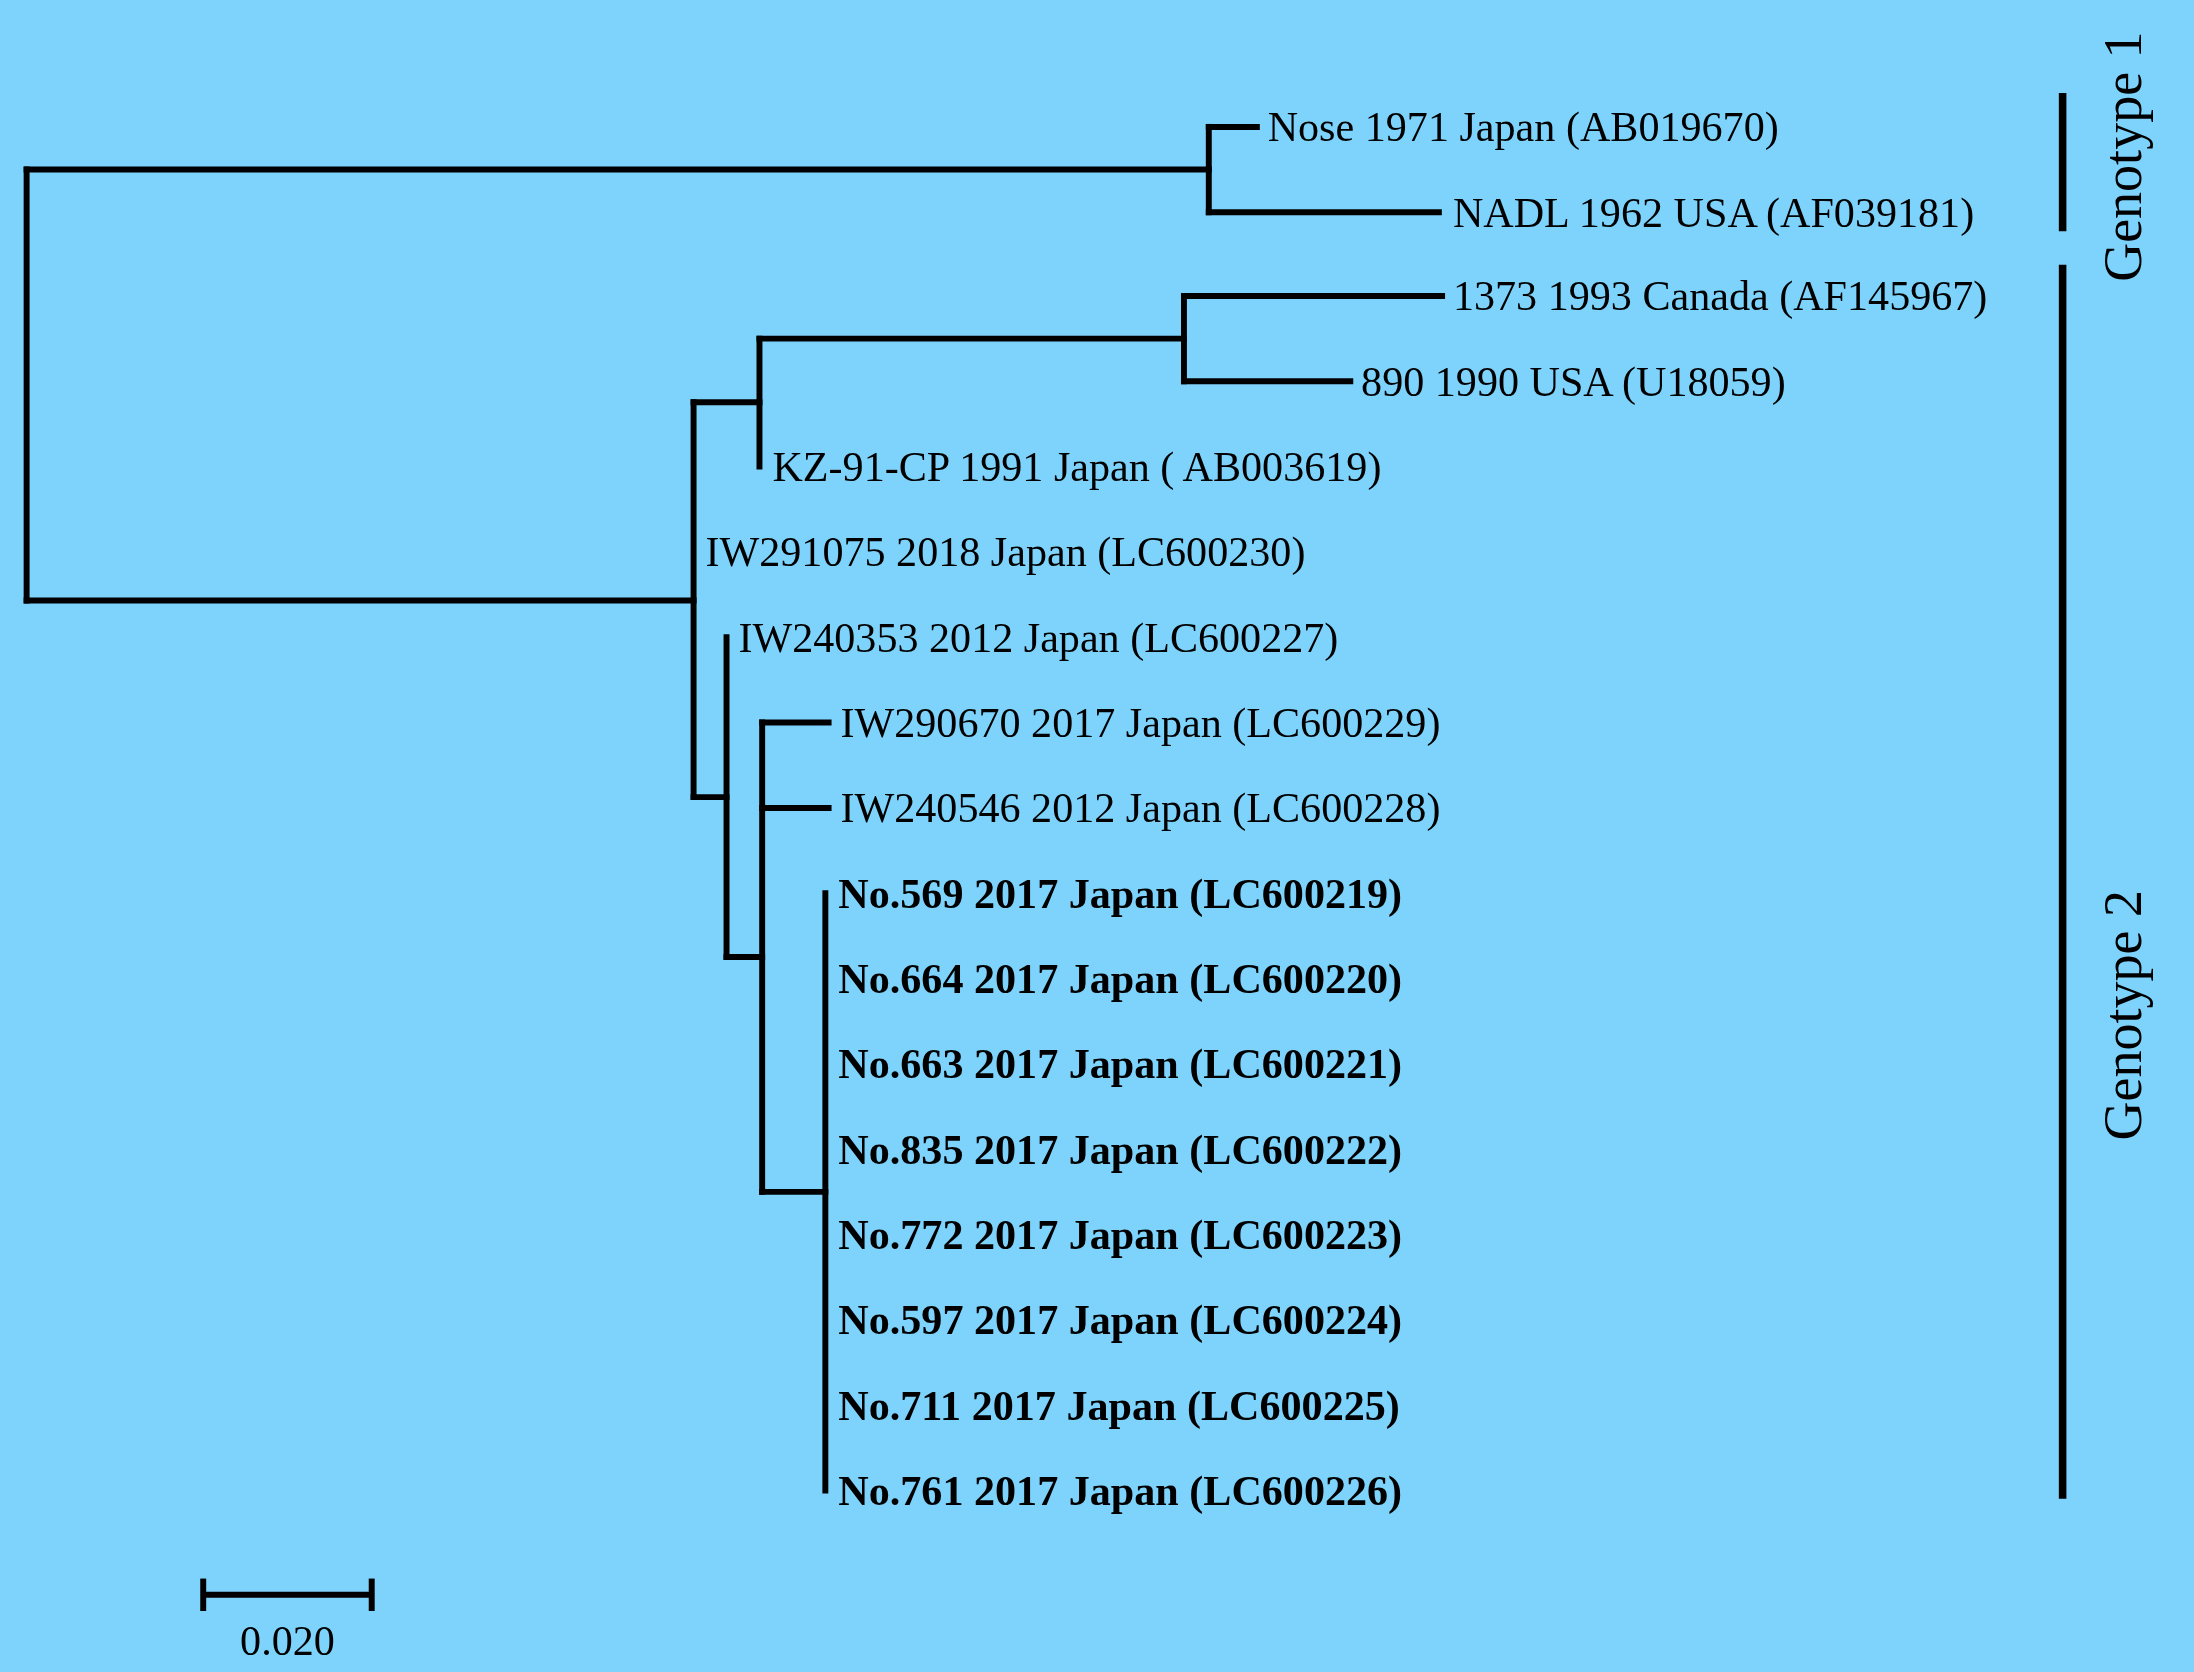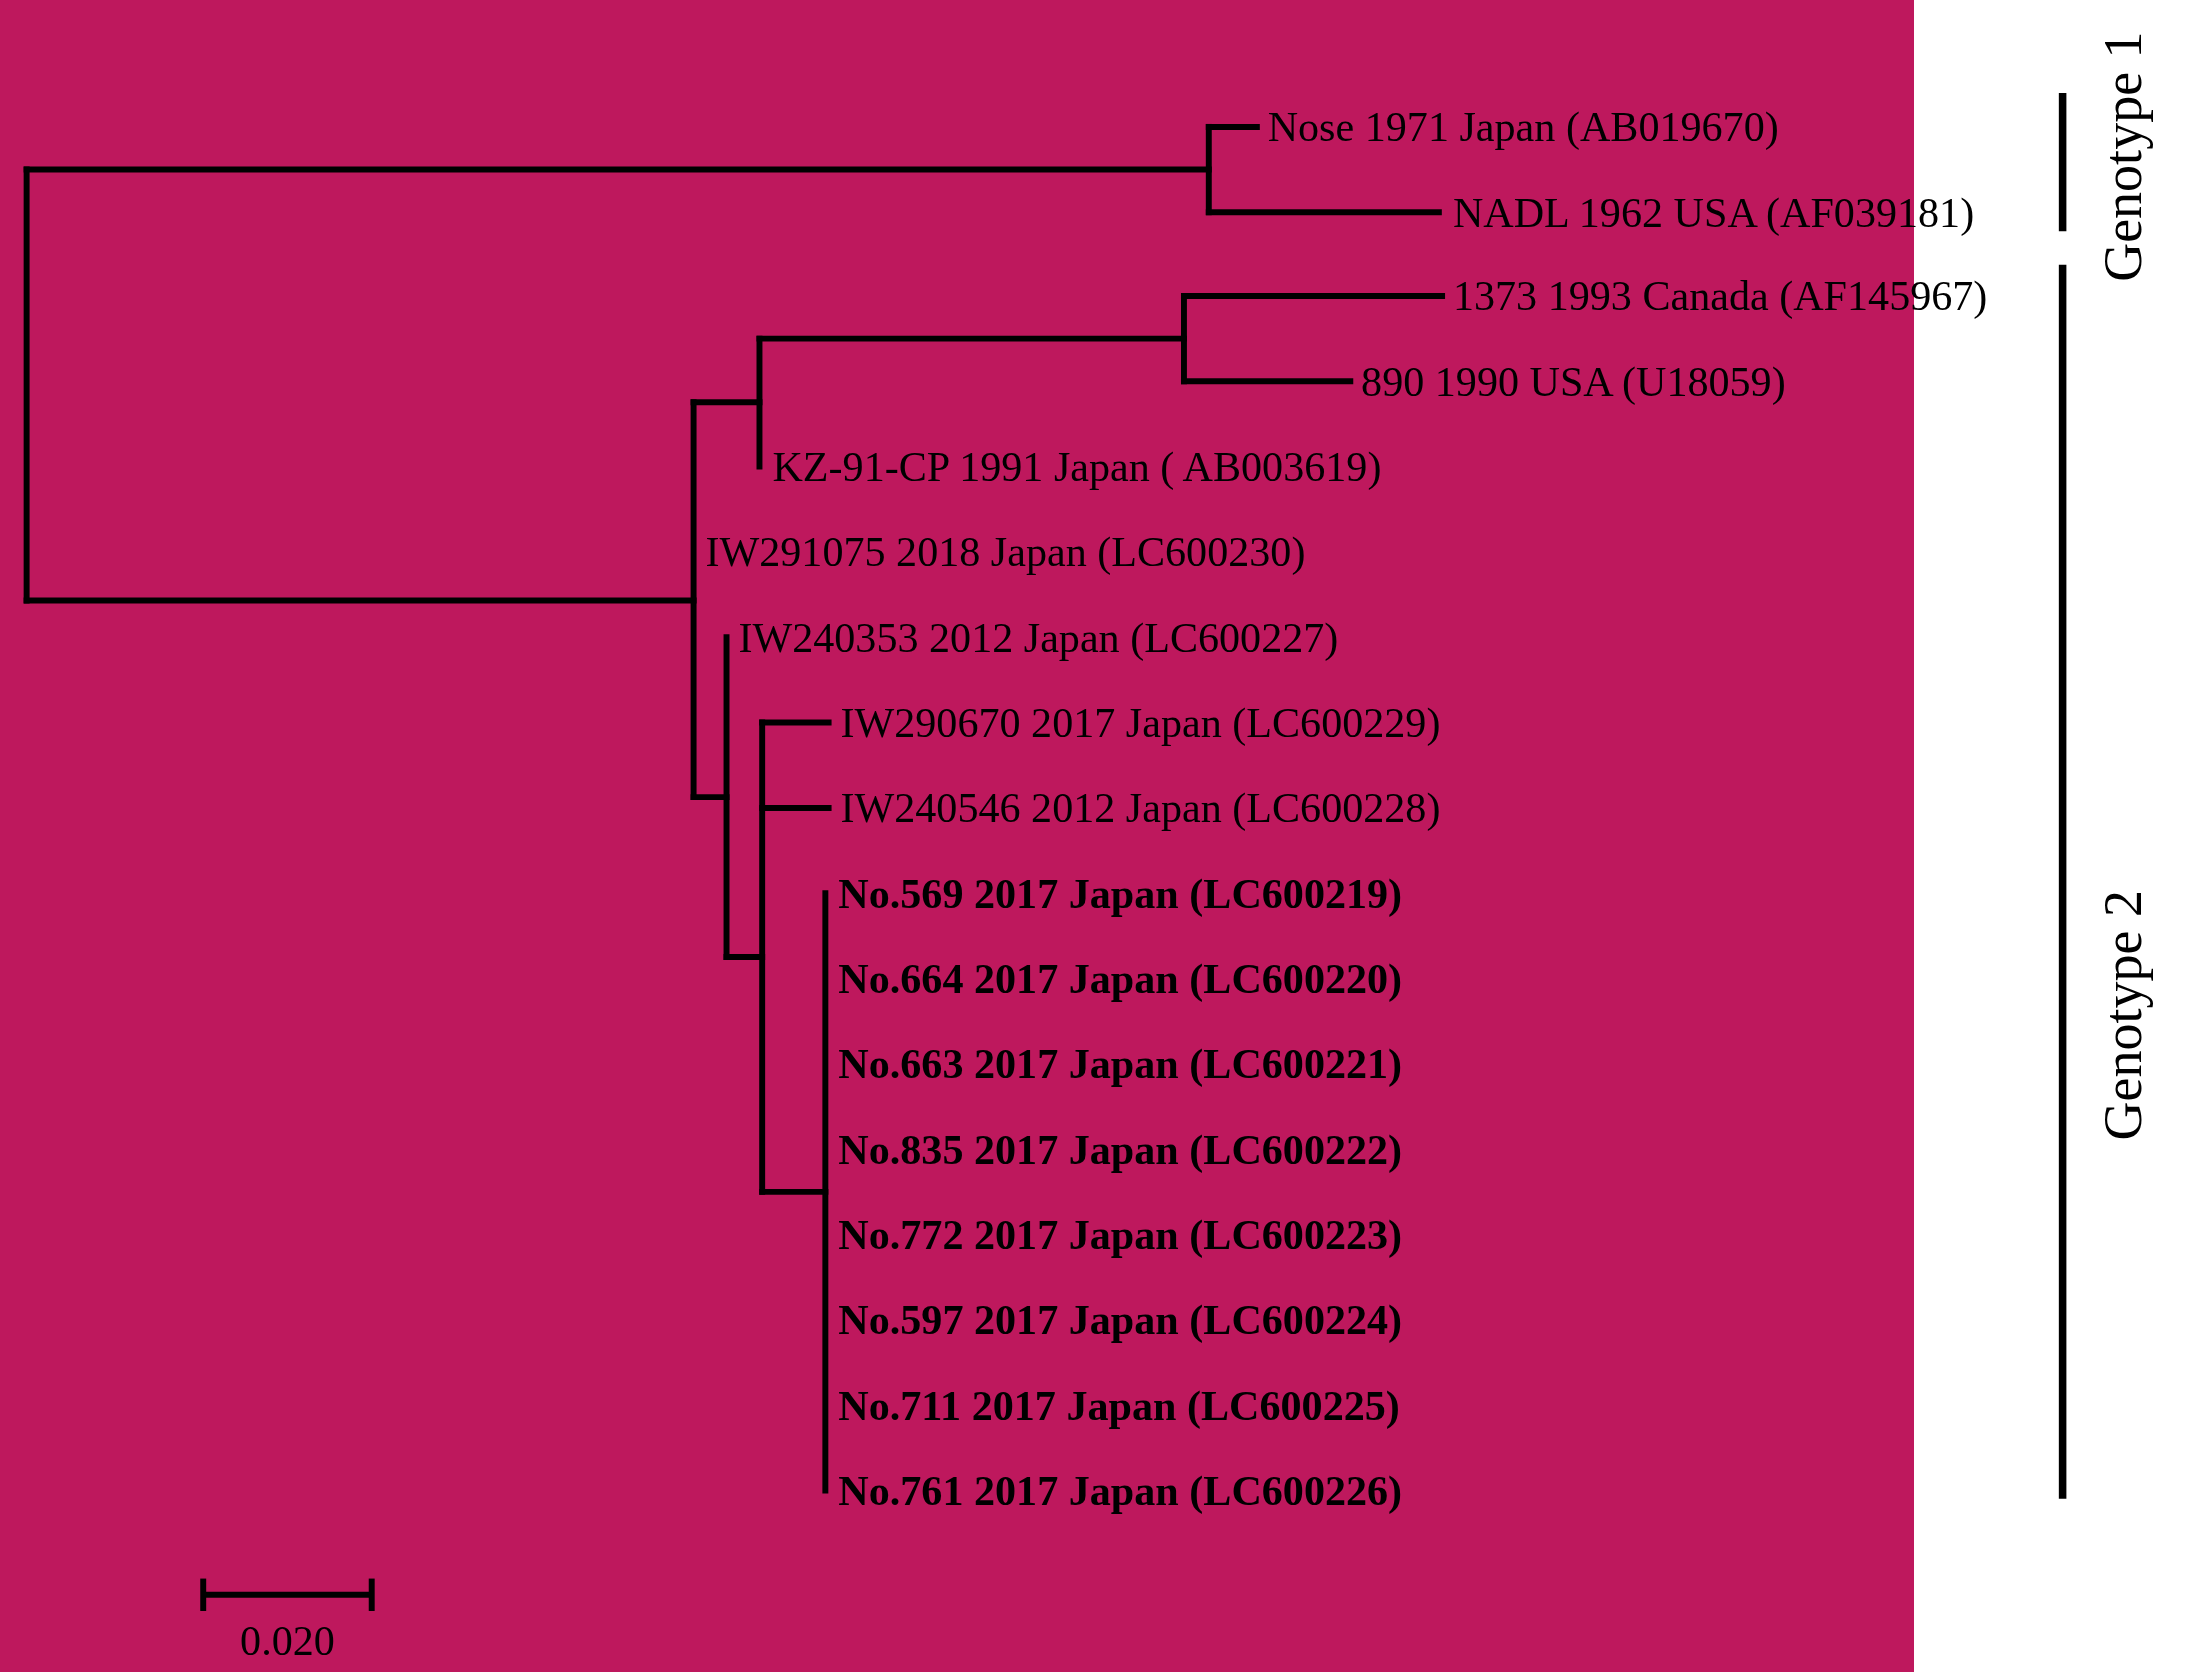--- a/index.html
+++ b/index.html
@@ -2,23 +2,23 @@
 <html style="font-size:8.6px"><head>
 <meta charset="utf-8">
 <style>
   html, body {
     margin: 0;
     padding: 0;
     background: #ffffff;
   }
   .figure-canvas {
     position: relative;
-    width: 1914px;
+    width: 2194px;
     height: 1672px;
-    background: #be185d;
+    background: #7dd3fc;
   }
   svg {
     display: block;
   }
   .branch {
     stroke: #000000;
     stroke-width: 11;
     stroke-linecap: square;
     fill: none;
   }

